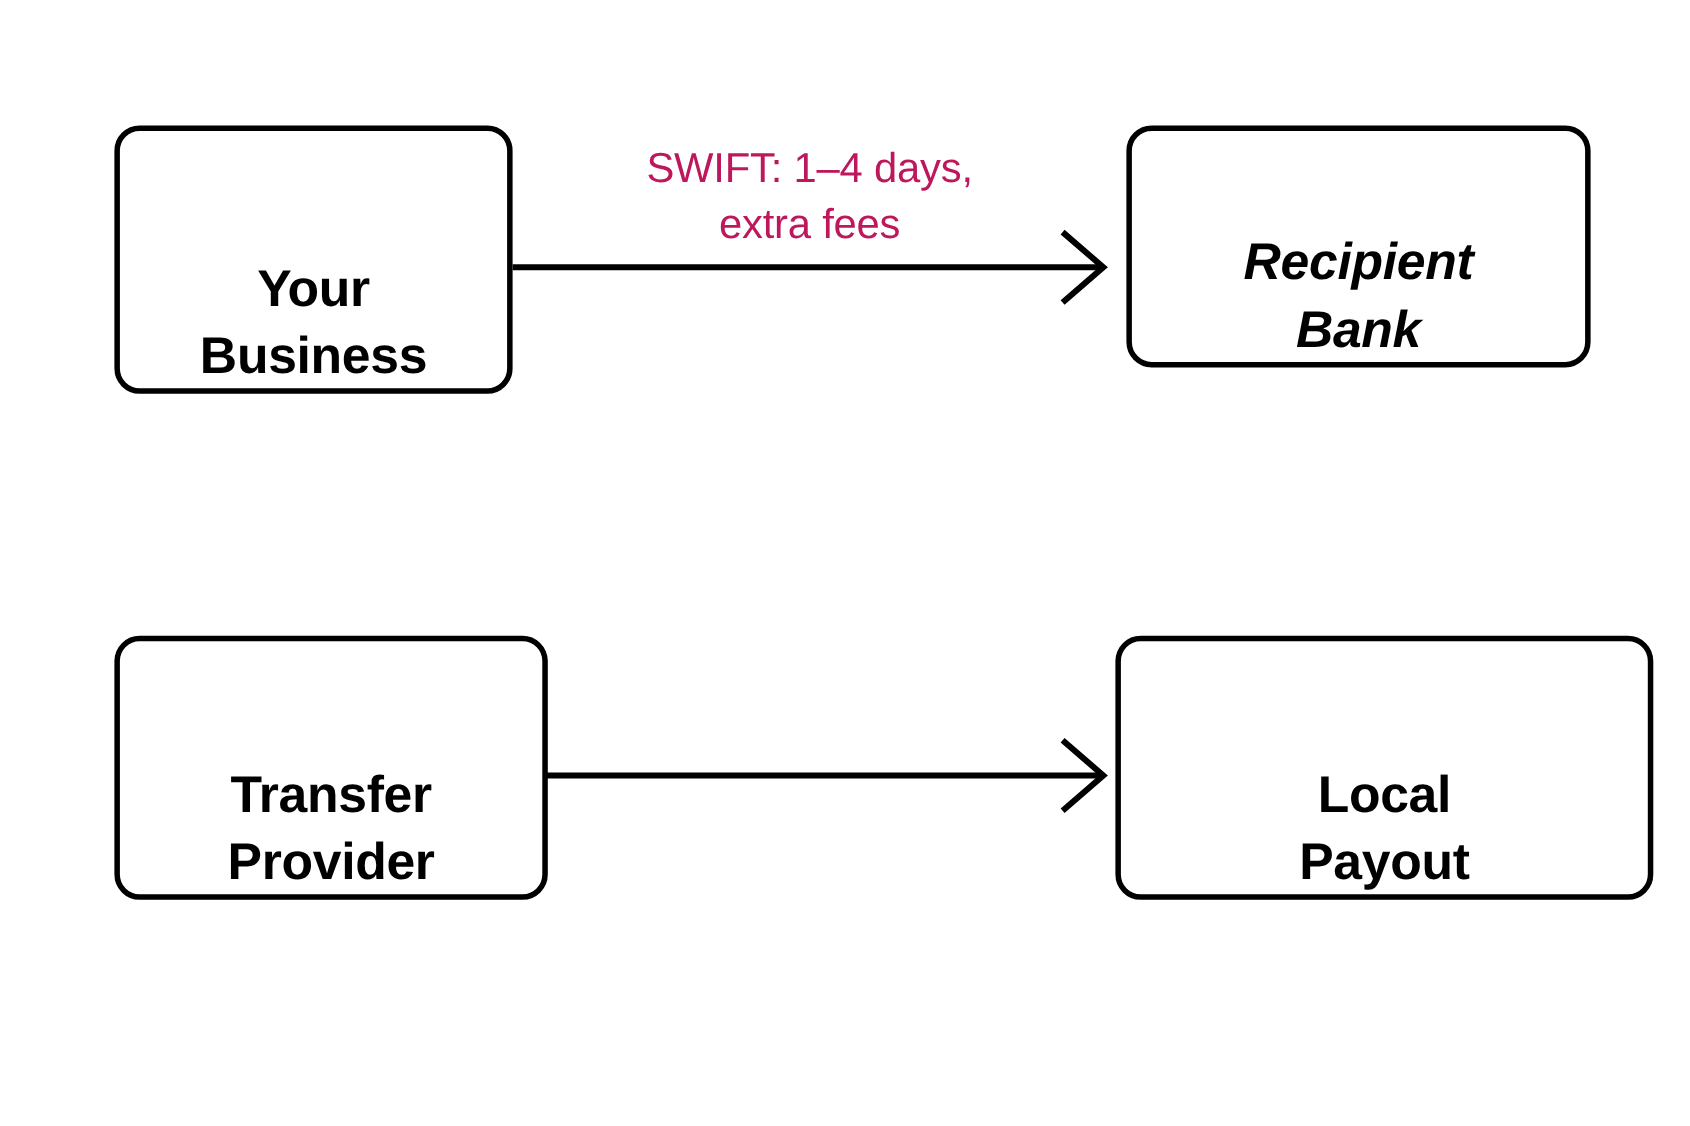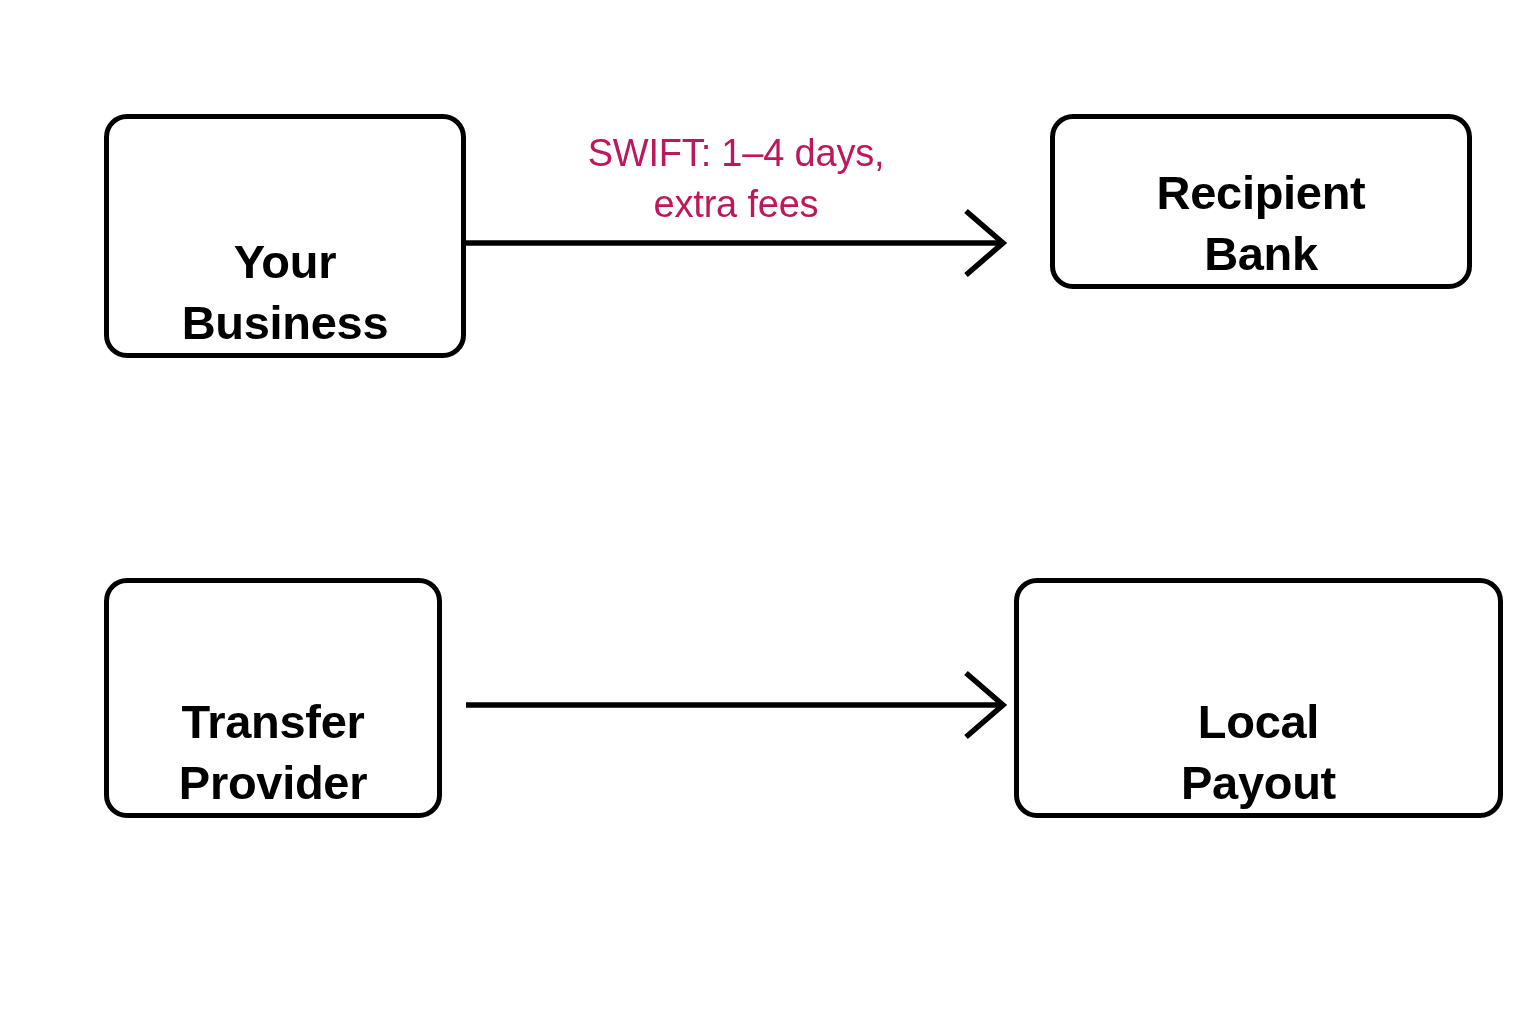--- a/index.html
+++ b/index.html
@@ -38,22 +38,22 @@
   .node-label {
     font-size: 47px;
     font-weight: bold;
     line-height: 1.30;
     letter-spacing: -0.3px;
     white-space: pre-line;
     color: #000000;
   }
 
   #node-your-business   { left: 104px;  top: 114px; width: 362px; height: 244px; }
-  #node-recipient-bank  { left: 1050px; top: 114px; width: 422px; height: 175px; }
-  #node-transfer-provider { left: 104px;  top: 578px; width: 338px; height: 240px; }
+  #node-recipient-bank  { left: 1024px; top: 114px; width: 422px; height: 220px; font-style: italic; }
+  #node-transfer-provider { left: 104px;  top: 578px; width: 394px; height: 240px; }
   #node-local-payout    { left: 1014px; top: 578px; width: 489px; height: 240px; }
 
   
   .edge {
     position: absolute;
     left: 0;
     top: 0;
     width: 1536px;
     height: 1024px;
     pointer-events: none;

